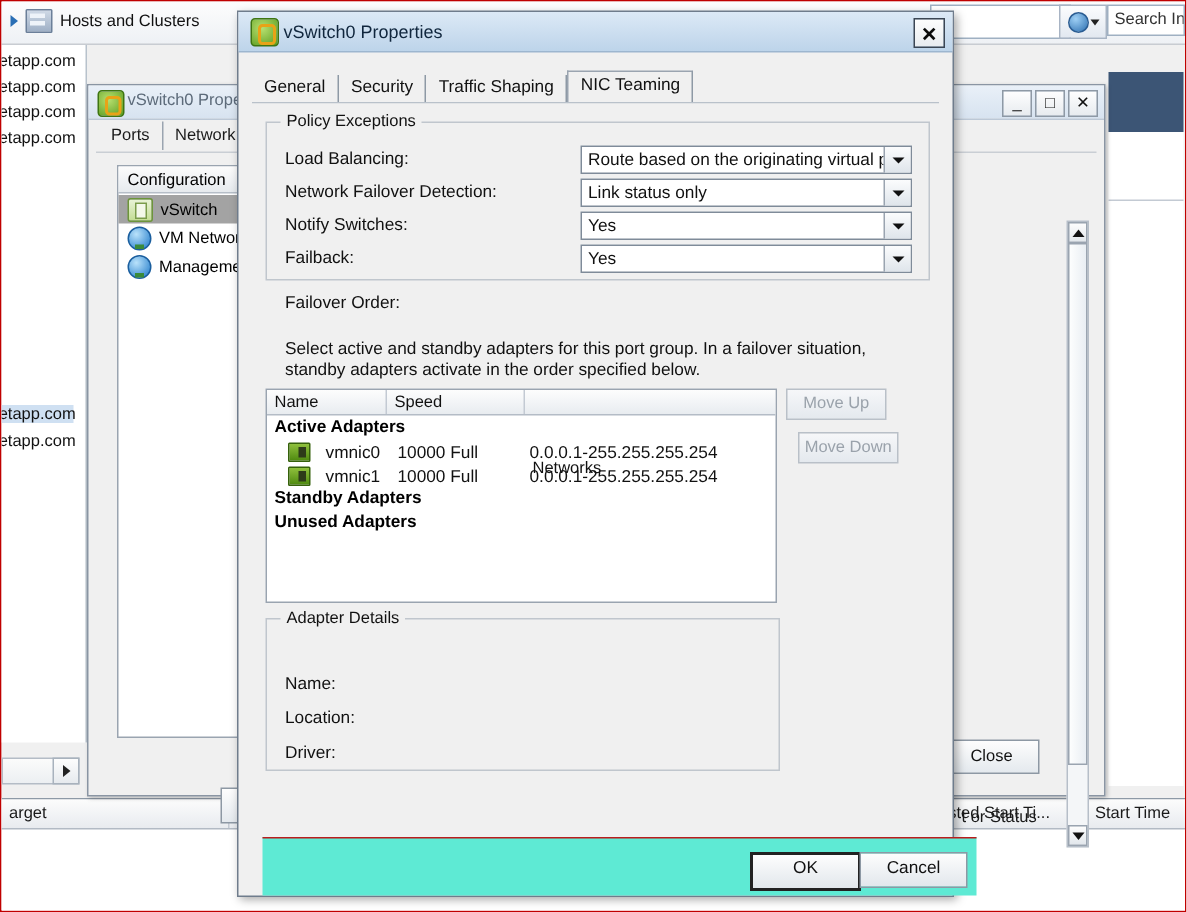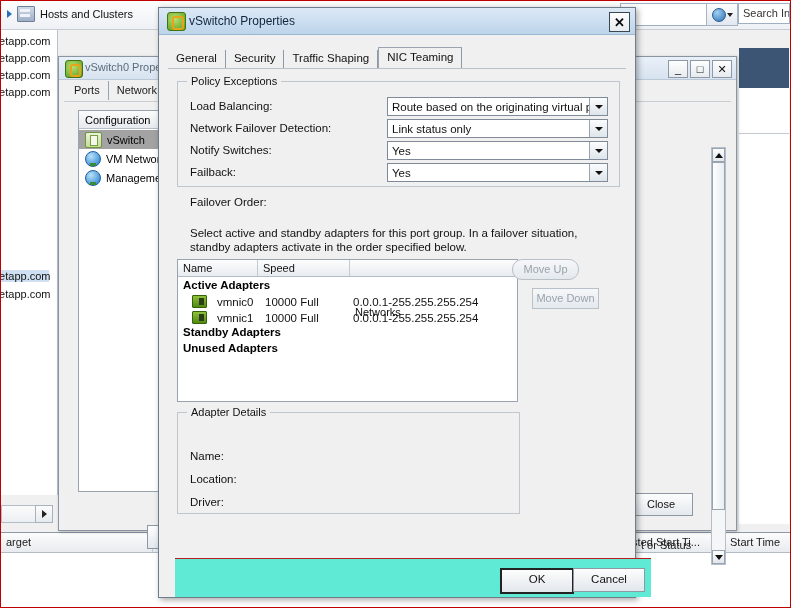--- a/index.html
+++ b/index.html
@@ -553,21 +553,21 @@
           <span class="nic-ico"></span>
           <span class="nic-name">vmnic1</span>
           <span class="nic-speed">10000 Full</span>
           <span class="nic-net">0.0.0.1-255.255.255.254</span>
         </div>
 
         <div class="adgroup" style="top:66px;">Standby Adapters</div>
         <div class="adgroup" style="top:82px;">Unused Adapters</div>
       </div>
 
-      <div class="mv-btn" style="left:344px; top:190px;border-radius:10px;">Move Up</div>
+      <div class="mv-btn" style="left:356px; top:190px;">Move Up</div>
       <div class="mv-btn" style="left:364px; top:219px;">Move Down</div>
 
       <div class="det-grp">
         <span class="grp-cap">Adapter Details</span>
       </div>
       <div class="lbl" style="left:22px; top:381px;">Name:</div>
       <div class="lbl" style="left:22px; top:404px;">Location:</div>
       <div class="lbl" style="left:22px; top:427px;">Driver:</div>
       <div class="lbl" style="left:90px; top:381px;"></div>
       <div class="lbl" style="left:90px; top:404px;"></div>

